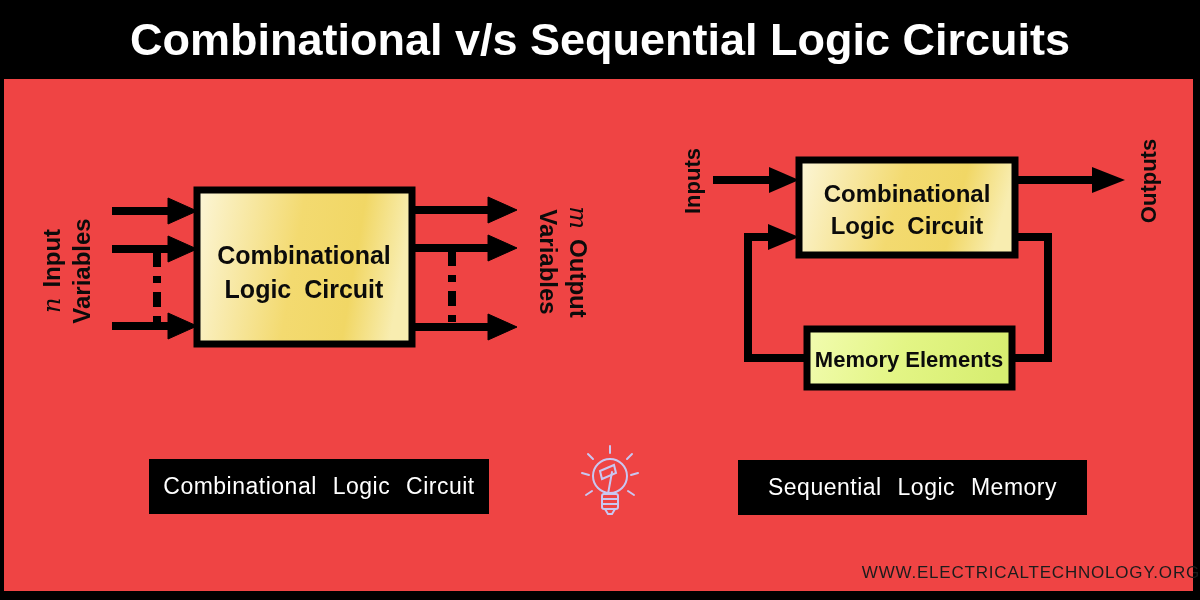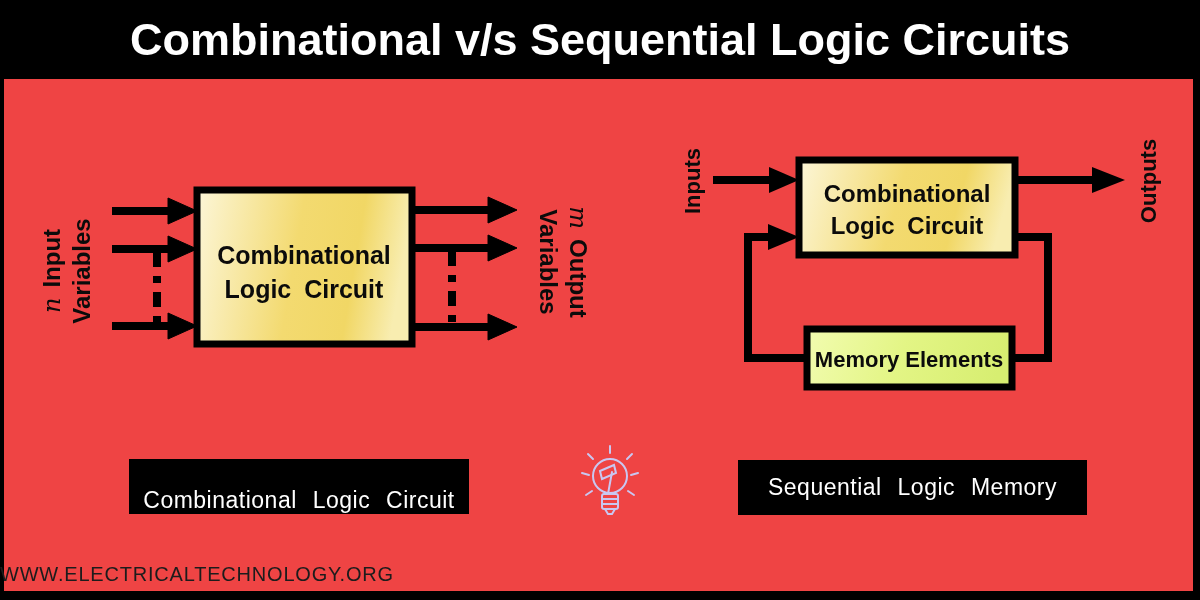--- a/index.html
+++ b/index.html
@@ -22,25 +22,25 @@
   .box-label-sm{font-size:24px;font-weight:bold;word-spacing:6px;}
   .mem-label{font-size:22px;font-weight:bold;}
   .rot-label{font-size:24px;font-weight:bold;}
   .rot-label-sm{font-size:22px;font-weight:bold;}
   .math{font-family:"DejaVu Serif",serif;font-style:italic;font-weight:normal;}
   .caption-box{
     position:absolute;background:#000;color:#fff;
     display:flex;align-items:center;justify-content:center;
     font-size:23px;word-spacing:9px;letter-spacing:0.5px;
   }
-  #caption-left{left:129px;top:459px;width:340px;height:55px;align-items:flex-end;}
+  #caption-left{left:149px;top:459px;width:340px;height:55px;}
   #caption-right{left:738px;top:460px;width:349px;height:55px;}
   #footer-text{
-    position:absolute;left:0;top:563px;width:1200px;text-align:left;
-    font-size:20px;letter-spacing:0.8px;color:#1c1c1c;
+    position:absolute;left:0;top:563px;width:1200px;text-align:right;
+    font-size:17px;letter-spacing:0.8px;color:#1c1c1c;
   }
   #lightbulb{position:absolute;left:578px;top:444px;}
 </style>
 </head>
 <body>
 
 <div id="stage">
 
   <div class="bar" id="top-bar"></div>
   <div class="bar" id="bottom-bar"></div>

